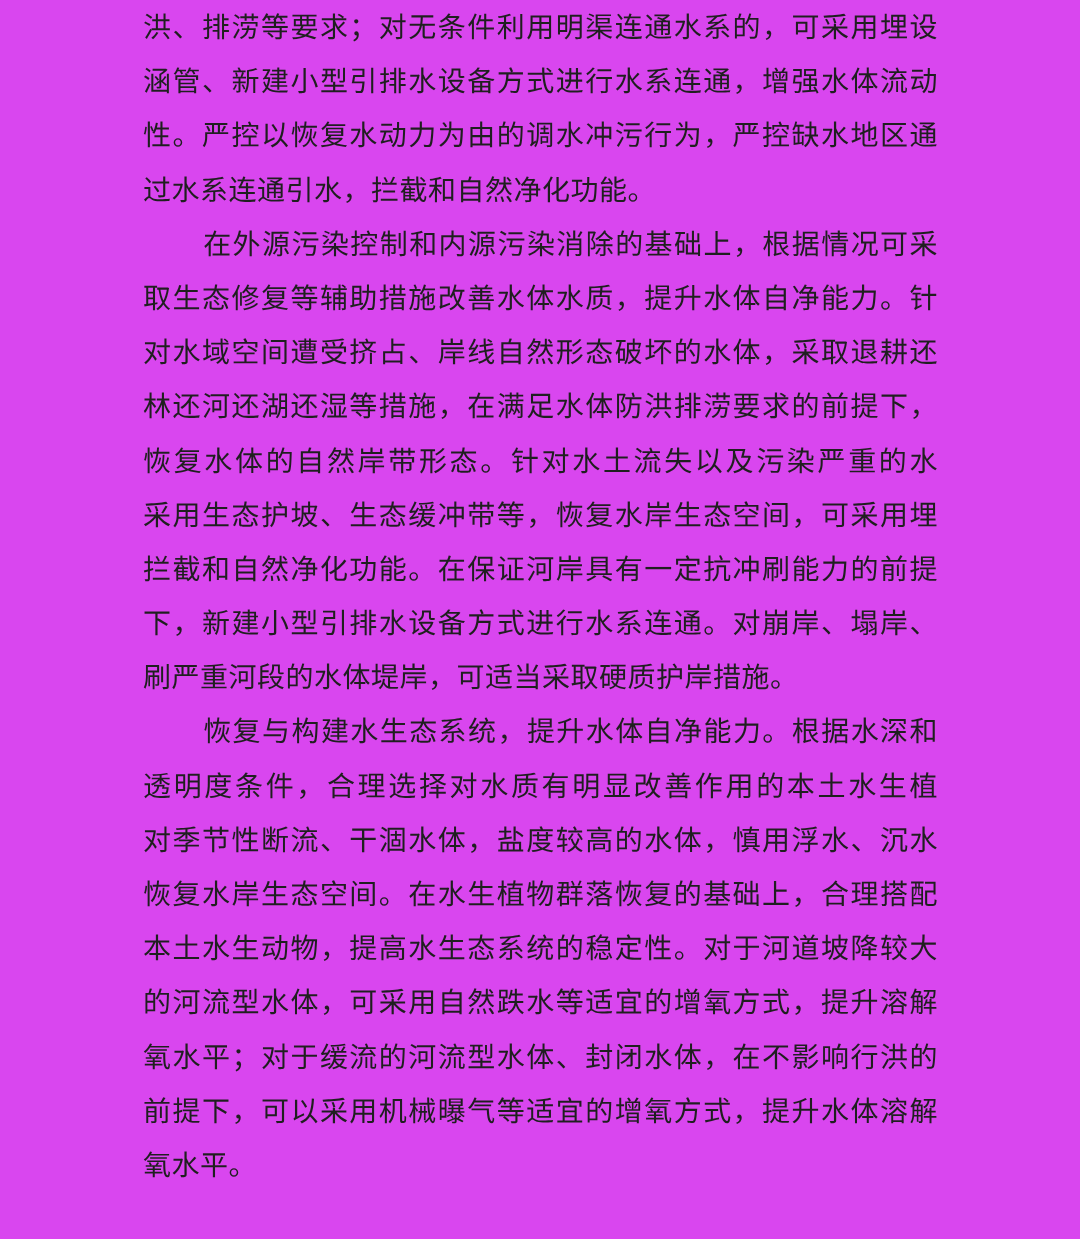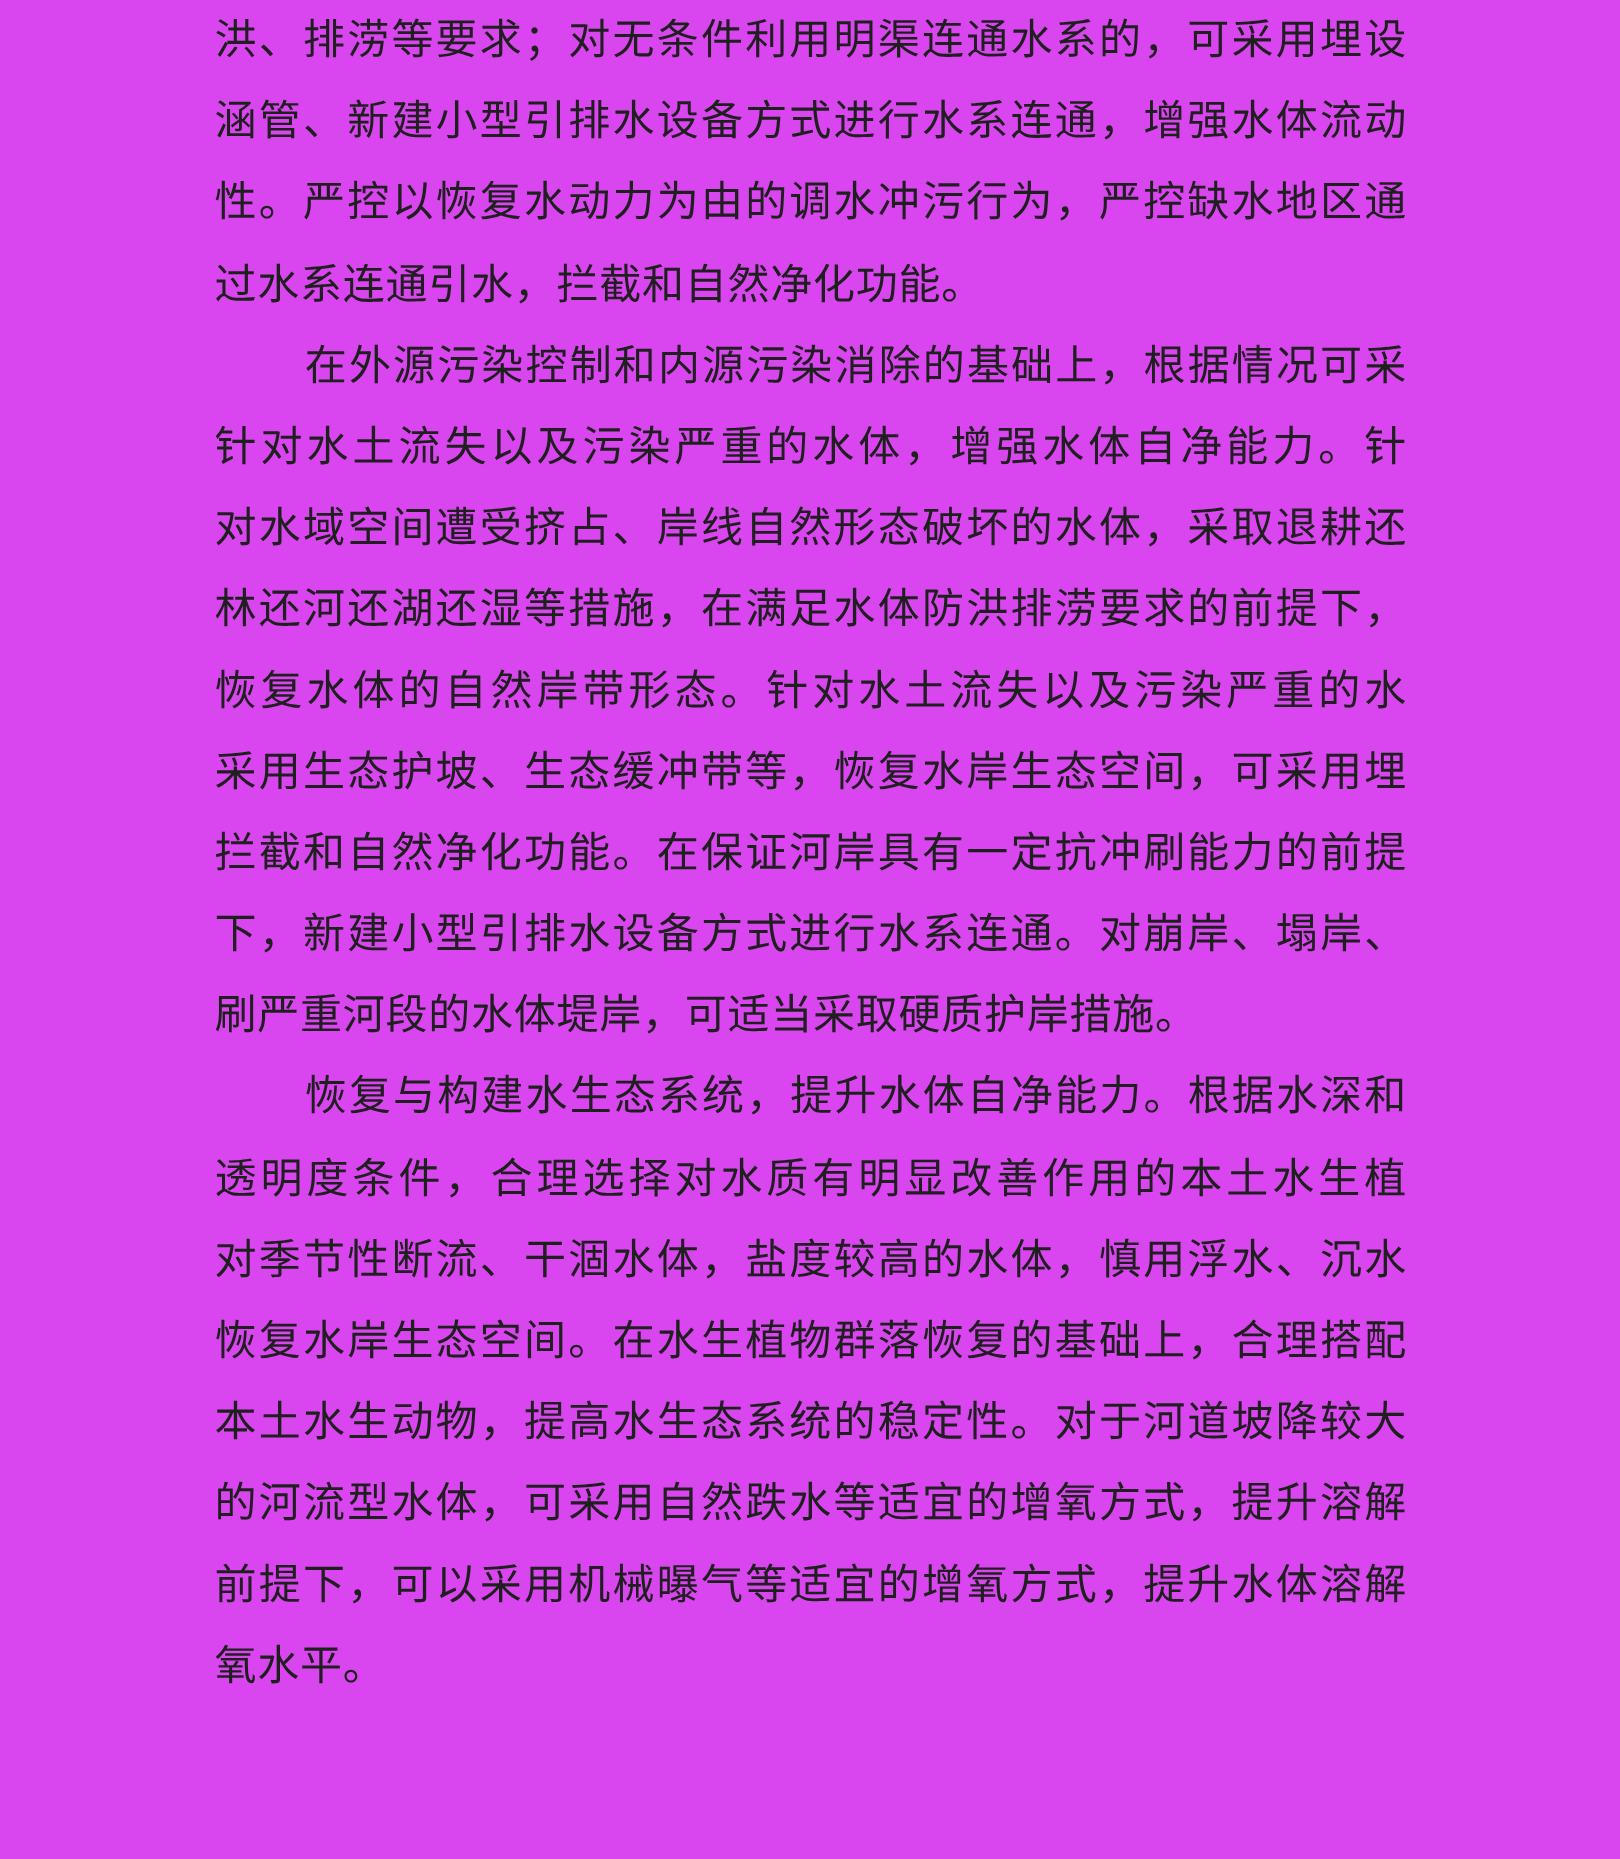--- a/index.html
+++ b/index.html
@@ -63,33 +63,34 @@
 <div class="page">
   <div class="doc" style="color: rgb(31, 31, 31);">
       <div>
         <div class="line fill">洪、排涝等要求；对无条件利用明渠连通水系的，可采用埋设</div>
         <div class="line fill">涵管、新建小型引排水设备方式进行水系连通，增强水体流动</div>
         <div class="line fill">性。严控以恢复水动力为由的调水冲污行为，严控缺水地区通</div>
         <div class="line">过水系连通引水，拦截和自然净化功能。</div>
       </div>
       <div>
         <div class="line fill indent">在外源污染控制和内源污染消除的基础上，根据情况可采</div>
-        <div class="line fill">针对水土流失以及污染严重的水体，增强水体自净能力。针</div>
+        <div class="line fill">取生态修复等辅助措施改善水体水质，提升水体自净能力。针</div>
         <div class="line fill">对水域空间遭受挤占、岸线自然形态破坏的水体，采取退耕还</div>
         <div class="line fill">林还河还湖还湿等措施，在满足水体防洪排涝要求的前提下，</div>
         <div class="line fill">恢复水体的自然岸带形态。针对水土流失以及污染严重的水体，</div>
         <div class="line fill">采用生态护坡、生态缓冲带等，恢复水岸生态空间，可采用埋设</div>
         <div class="line fill">拦截和自然净化功能。在保证河岸具有一定抗冲刷能力的前提</div>
         <div class="line fill">下，新建小型引排水设备方式进行水系连通。对崩岸、塌岸、淘</div>
         <div class="line">刷严重河段的水体堤岸，可适当采取硬质护岸措施。</div>
       </div>
       <div>
         <div class="line fill indent">恢复与构建水生态系统，提升水体自净能力。根据水深和</div>
         <div class="line fill">透明度条件，合理选择对水质有明显改善作用的本土水生植物。</div>
         <div class="line fill">对季节性断流、干涸水体，盐度较高的水体，慎用浮水、沉水</div>
         <div class="line fill">恢复水岸生态空间。在水生植物群落恢复的基础上，合理搭配</div>
         <div class="line fill">本土水生动物，提高水生态系统的稳定性。对于河道坡降较大</div>
         <div class="line fill">的河流型水体，可采用自然跌水等适宜的增氧方式，提升溶解</div>
+        <div class="line fill">氧水平；对于缓流的河流型水体、封闭水体，在不影响行洪的</div>
         <div class="line fill">前提下，可以采用机械曝气等适宜的增氧方式，提升水体溶解</div>
         <div class="line">氧水平。</div>
       </div>
     </div>
 </div>
 
 </body></html>

